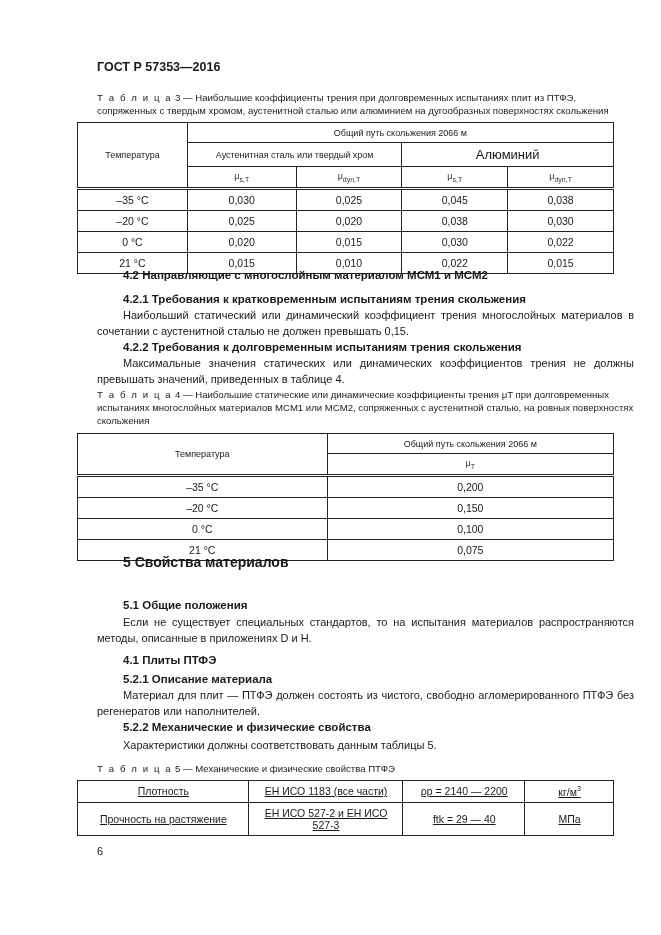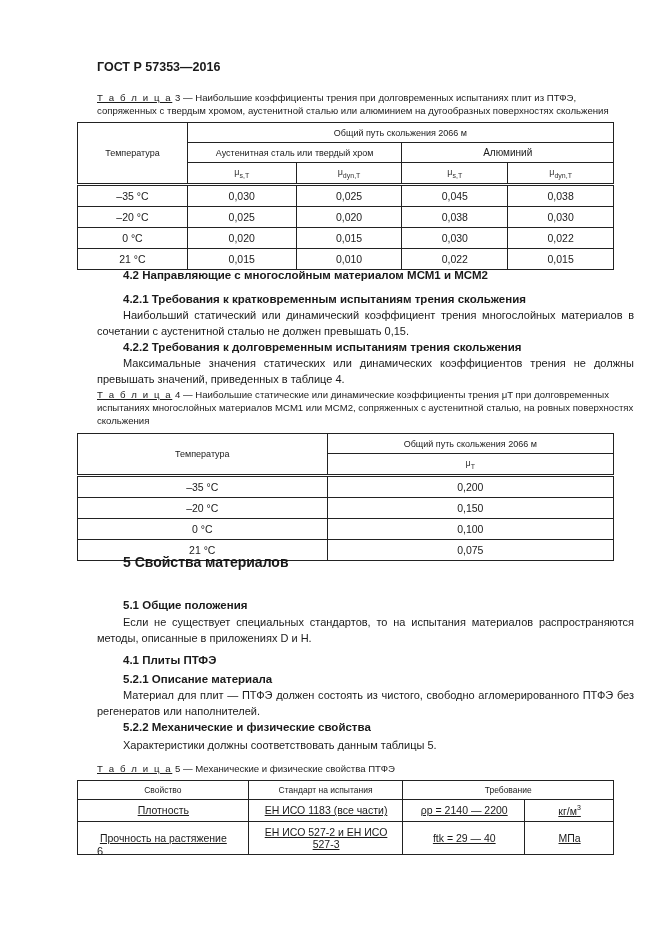--- a/index.html
+++ b/index.html
@@ -1,21 +1,21 @@
 <!DOCTYPE html>
 <html><head>
 <meta charset="utf-8">
 <style>
   html, body { margin:0; padding:0; background:#ffffff; }
   body { width:661px; height:935px; position:relative; overflow:hidden;
          font-family:"Liberation Sans", sans-serif; color:#1a1a1a; }
   .abs { position:absolute;padding-left:20px; }
   .hdr { left:77px; top:60px; font-size:12.5px; font-weight:bold; }
   .caption { font-size:9.6px; line-height:13px; left:77px; width:540px; }
-  .sp { letter-spacing:1.6px;text-decoration:underline; }
+  .sp { letter-spacing:1.6px; }
   .h2 { font-size:11.5px; font-weight:bold; left:103px; }
   .h1 { font-size:14px; font-weight:bold; left:103px; }
   .para { font-size:11px; line-height:15.5px; left:77px; width:537px; text-align:justify; text-indent:26px; }
   .para2 { font-size:11px; left:103px; }
   table { border-collapse:collapse; position:absolute; font-size:9px; }
   td, th { border:1px solid #222; text-align:center; padding:4px; font-weight:normal; }
   .num td { font-size:10.5px; }
   .dbl { border-bottom:3px double #222; }
   sub { font-size:7px; }
   .mu { font-size:9px; color:#333; }
@@ -38,21 +38,21 @@
       <col style="width:106px">
       <col style="width:106px">
     </colgroup>
   <tbody>
       <tr style="height:20px">
     <th rowspan="3" style="font-size:9px">Температура</th>
     <th colspan="4" style="font-size:9px">Общий путь скольжения 2066 м</th>
   </tr>
   <tr style="height:20px">
     <th colspan="2" style="font-size:9px">Аустенитная сталь или твердый хром</th>
-    <th colspan="2" style="font-size:10px">Алюминий</th>
+    <th colspan="2" style="font-size:13px">Алюминий</th>
   </tr>
   <tr style="height:16px" class="dbl">
     <th class="dbl mu"><span>μ</span><sub>s,T</sub></th>
     <th class="dbl mu"><span>μ</span><sub>dyn,T</sub></th>
     <th class="dbl mu"><span>μ</span><sub>s,T</sub></th>
     <th class="dbl mu"><span>μ</span><sub>dyn,T</sub></th>
   </tr>
   <tr style="height:19px">
     <td>–35 °C</td>
         <td>0,030</td>
@@ -136,25 +136,20 @@
 <div class="abs caption" style="top:762px;"><span class="sp">Т а б л и ц а</span>&nbsp;<span>5</span><span> — Механические и физические свойства ПТФЭ</span></div>
 
 <table class="t5" style="left:77px; top:780px; width:537px;">
   <colgroup>
       <col style="width:171px">
       <col style="width:155px">
       <col style="width:122px">
       <col style="width:89px">
     </colgroup>
   <tbody>
-      <tr style="height:17px">
-    <th>Свойство</th>
-    <th>Стандарт на испытания</th>
-    <th colspan="2">Требование</th>
-  </tr>
   <tr style="height:20px">
     <td>Плотность</td>
     <td>ЕН ИСО 1183 (все части)</td>
     <td>ρp = 2140 — 2200</td>
     <td><span>кг/м</span><sup style="font-size:7px">3</sup></td>
   </tr>
   <tr style="height:20px">
     <td>Прочность на растяжение</td>
     <td>ЕН ИСО 527-2 и ЕН ИСО 527-3</td>
     <td>ftk = 29 — 40</td>

